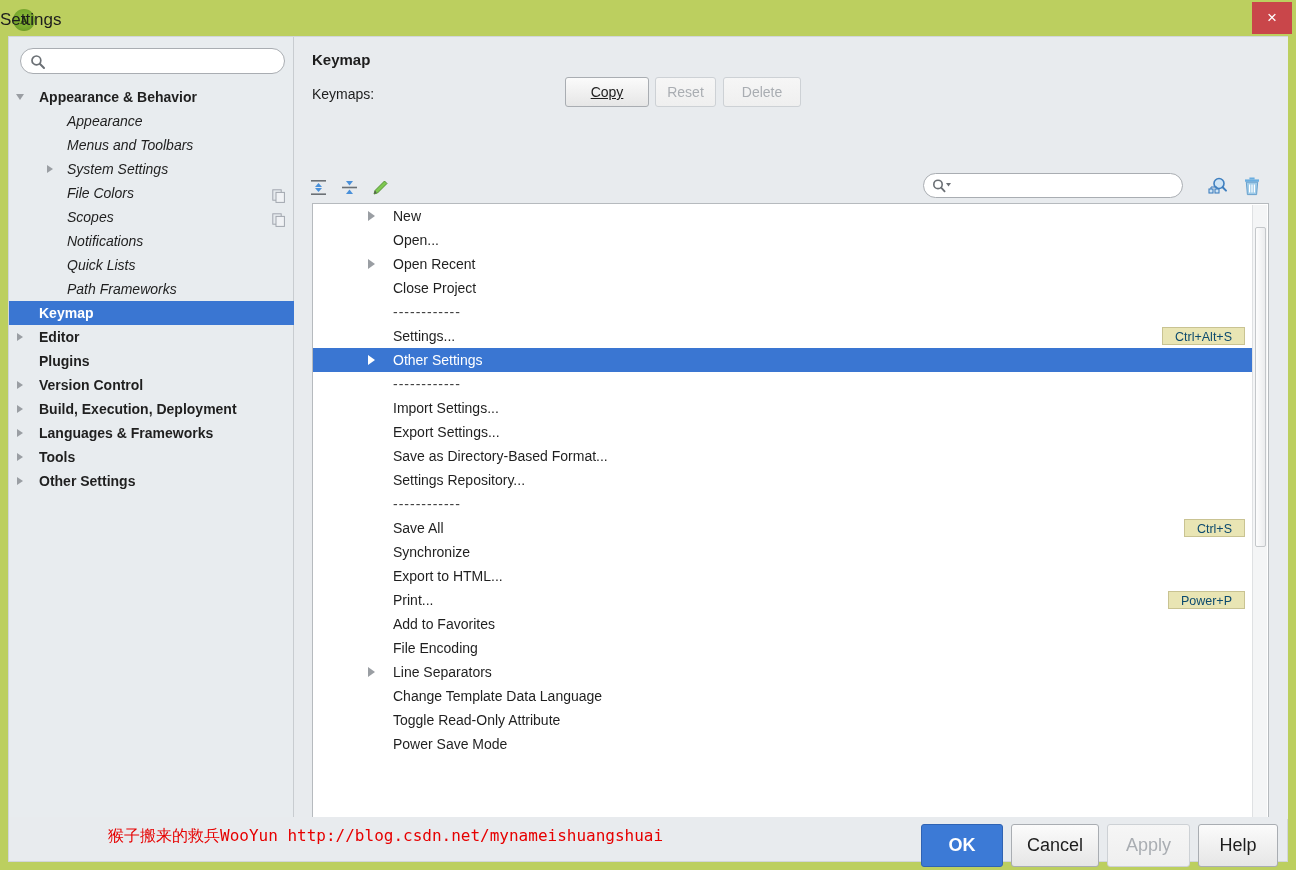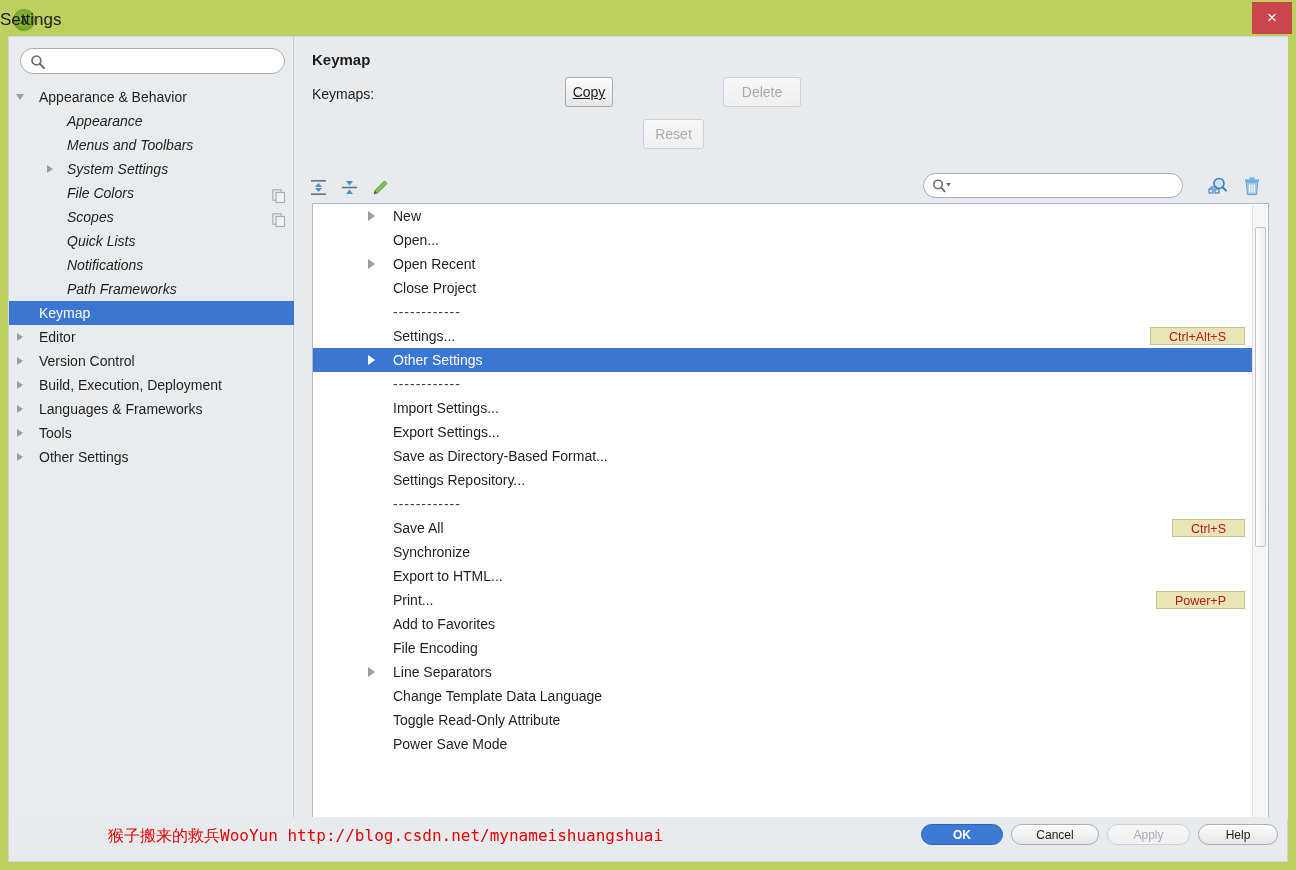--- a/index.html
+++ b/index.html
@@ -106,21 +106,21 @@
     border-top: 4.5px solid transparent;
     border-bottom: 4.5px solid transparent;
   }
   .sb-row .arrow .tri-down {
     width: 0; height: 0;
     border-top: 6px solid #9a9ea3;
     border-left: 4.5px solid transparent;
     border-right: 4.5px solid transparent;
   }
   .sb-row .lbl { position: absolute; top: 0; }
-  .sb-row.lvl0 .lbl { left: 30px; font-weight: normal; text-align: right; }
+  .sb-row.lvl0 .lbl { left: 30px; font-weight: bold; text-align: right; }
   .sb-row.lvl1 .lbl { left: 58px; font-weight: normal; font-style: italic; }
   .sb-row.lvl1 .arrow { left: 30px; }
   .sb-row .copy-ic {
     position: absolute; right: 8px; top: 5px;
     width: 14px; height: 14px; opacity: .75;
   }
 
   
   .main {
     position: absolute; left: 286px; top: 0;
@@ -168,22 +168,22 @@
     font-family: "Liberation Sans", sans-serif;
     cursor: pointer;
   }
   .btn.disabled {
     color: #a9adb2;
     background: linear-gradient(#f6f6f6, #efefef);
     border-color: #cdd1d5;
     cursor: default;
   }
   .btn .u { text-decoration: underline; }
-  #btn-copy   { left: 270px; width: 48px; }
-  #btn-reset  { left: 348px; width: 61px; margin-top: 42px; }
+  #btn-copy   { left: 270px; width: 84px; }
+  #btn-reset  { left: 360px; width: 61px; }
   #btn-delete { left: 428px; width: 78px; }
 
   
   .tb { position: absolute; top: 138px; }
   .tb-ic {
     position: absolute; width: 26px; height: 24px;
     display: flex; align-items: center; justify-content: center;
     cursor: pointer;
   }
   #tb-expand { left: 10px; }
@@ -254,24 +254,24 @@
   .km-row.depth0 .lbl { left: 68px; }
   .km-row.depth1 .arrow { left: 46px; }
   .km-row.depth1 .lbl { left: 80px; }
   .km-row .sep {
     position: absolute; left: 80px; top: 0;
     font-size: 14px; color: #444; letter-spacing: 1px;
   }
   .km-row .shortcut {
     position: absolute; right: 8px; top: 3px;
     height: 18px; line-height: 18px;
-    padding: 0 18px;
+    padding: 0 12px;
     background: #e9e5b4;
     border: 1px solid #c9c392;
-    font-size: 12.5px; color: #b91c1c;
+    font-size: 12.5px; color: #0c4a6e;
     font-family: "Liberation Sans", sans-serif;
   }
 
   .vscroll {
     position: absolute; right: 1px; top: 1px;
     width: 15px; height: 612px;
     background: #f4f5f6;
     border-left: 1px solid #dfe1e3;
   }
   .vthumb {
@@ -290,23 +290,23 @@
     background: #e8ebee;
   }
   .watermark {
     position: absolute; left: 99px; top: 9px;
     font-family: "DejaVu Sans Mono", monospace;
     font-size: 16px; color: #e60000;
     white-space: nowrap;
   }
   .bbtn {
     position: absolute; top: 7px;
-    height: 21px;
-    border-radius: 15px;
-    font-size: 12px;
+    height: 43px;
+    border-radius: 3px;
+    font-size: 18px;
     font-family: "Liberation Sans", sans-serif;
     cursor: pointer;
   }
   #btn-ok {
     left: 912px; width: 82px;
     background: #3c7ad6; border: 1px solid #2f63b3;
     color: #ffffff; font-weight: bold;
   }
   #btn-cancel {
     left: 1002px; width: 88px;
@@ -377,36 +377,39 @@
               </svg></span>
           </div>
           <div class="sb-row lvl1">
             <span class="lbl">Scopes</span>
             <span class="copy-ic"><svg width="14" height="14" viewBox="0 0 14 14">
                 <rect x="0.8" y="0.8" width="8.4" height="10.4" fill="#e6eaee" stroke="#8a9099" stroke-width="1"></rect>
                 <rect x="4" y="3.4" width="8.4" height="10" fill="#f3f5f7" stroke="#8a9099" stroke-width="1"></rect>
               </svg></span>
           </div>
           <div class="sb-row lvl1">
+            <span class="lbl">Notifications</span>
+          </div>
+          <div class="sb-row lvl1">
             <span class="lbl">Quick Lists</span>
-          </div>
-          <div class="sb-row lvl1">
-            <span class="lbl">Notifications</span>
           </div>
           <div class="sb-row lvl1">
             <span class="lbl">Path Frameworks</span>
           </div>
           <div class="sb-row lvl0 selected">
             <span class="lbl">Keymap</span>
           </div>
           <div class="sb-row lvl0">
             <span class="arrow">
               <i class="tri-right"></i>
             </span>
             <span class="lbl">Editor</span>
+          </div>
+          <div class="sb-row lvl0">
+            <span class="lbl">Plugins</span>
           </div>
           <div class="sb-row lvl0">
             <span class="arrow">
               <i class="tri-right"></i>
             </span>
             <span class="lbl">Version Control</span>
           </div>
           <div class="sb-row lvl0">
             <span class="arrow">
               <i class="tri-right"></i>

